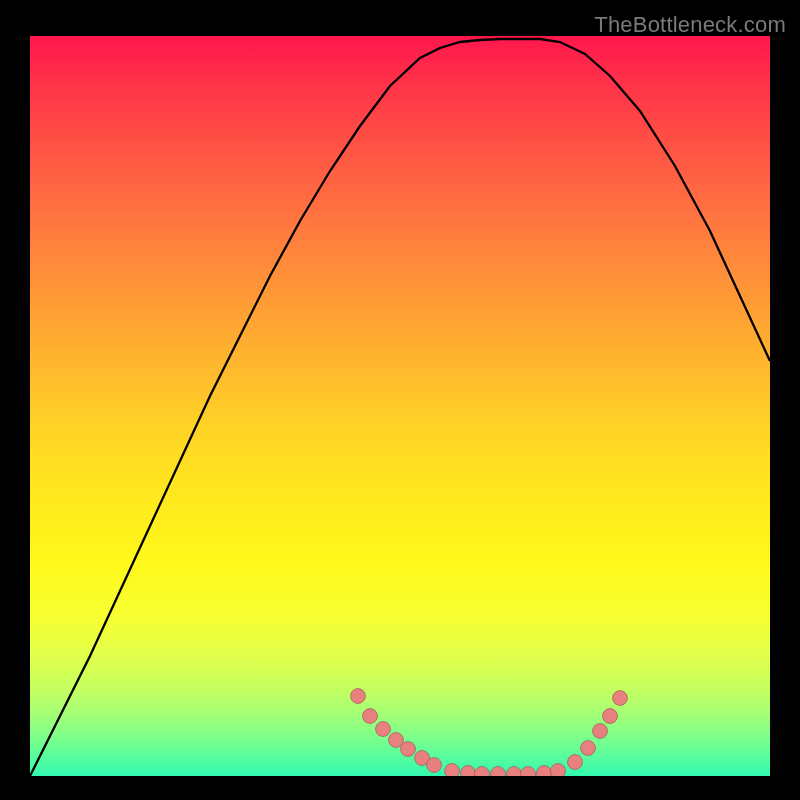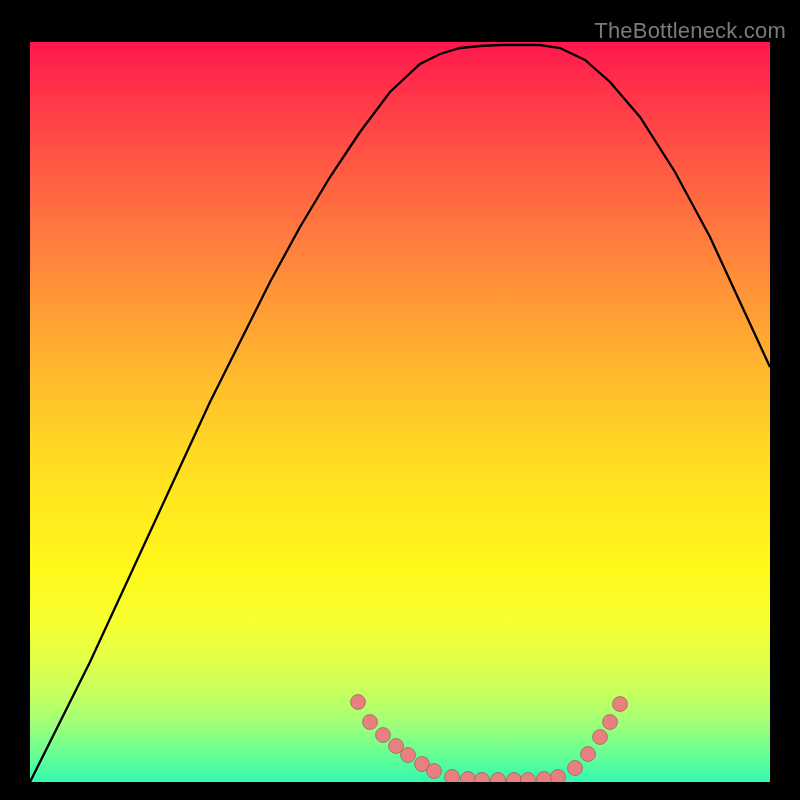--- a/index.html
+++ b/index.html
@@ -1,19 +1,19 @@
 <!DOCTYPE html>
 <html><head>
 <meta charset="utf-8">
 <style>
   * { margin: 0; padding: 0; box-sizing: border-box; }
   html, body { width: 800px; height: 800px; overflow: hidden; background: #000; }
   .frame {
     position: absolute;
-    left: 0; top: 12px;
+    left: 0; top: 6px;
     width: 800px; height: 561px;
     background: #000;
   }
   .plot {
     position: absolute;
     left: 30px; top: 30px;
     width: 740px; height: 740px;
     overflow: hidden;
   }
   .gradient {

